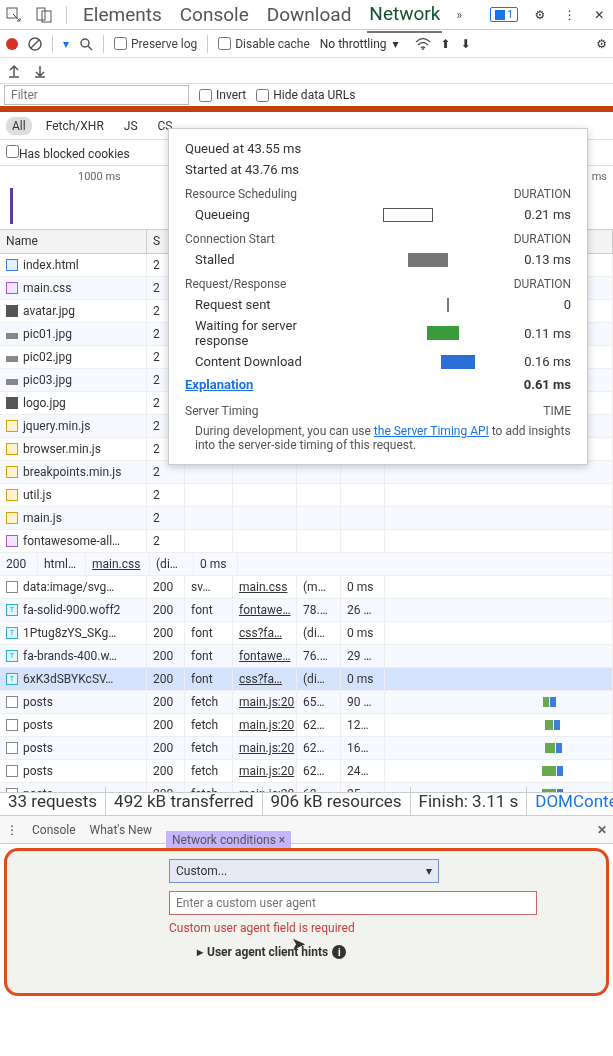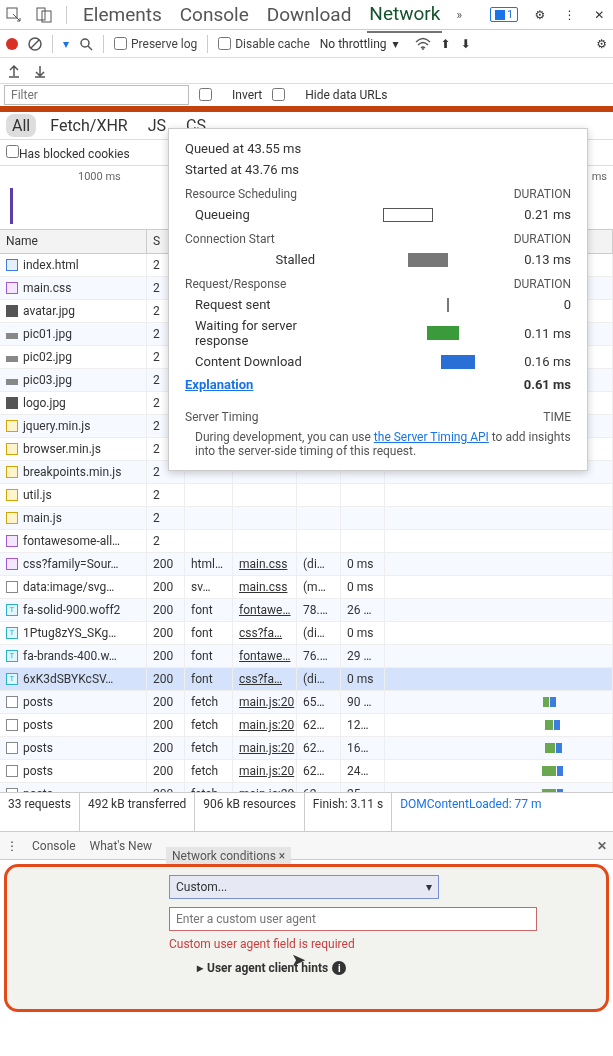--- a/index.html
+++ b/index.html
@@ -11,23 +11,23 @@
 .top-tabs .spacer { flex: 1; }
 .toolbar2 { display: flex; align-items: center; height: 28px; border-bottom: 1px solid #ddd; padding: 0 6px; gap: 10px; }
 .rec { width:12px; height:12px; border-radius:50%; background:#d93025; }
 .toolbar2 .sep { width:1px; height:18px; background:#ccc; }
 .toolbar2 label { font-size:12px; color:#444; display:flex; align-items:center; gap:4px; }
 .toolbar2 input[type=checkbox]{ width:13px; height:13px; }
 .throttle { color:#333; }
 .toolbar3 { display:flex; align-items:center; height:26px; border-bottom:1px solid #ddd; padding:0 8px; gap:14px;}
 .filter-row { display:flex; align-items:center; height:28px; border-bottom:6px solid #c2410c; padding:0 4px; gap:10px; }
 .filter-input { width:185px; height:20px; border:1px solid #bbb; padding:0 6px; color:#888; font-size:12px;}
-.filter-row label { display:flex; align-items:flex-start; gap:20px; color:#333; font-size:12px;}
+.filter-row label { display:flex; align-items:flex-end; gap:4px; color:#333; font-size:12px;}
 .chip-row { display:flex; align-items:center; height:28px; border-bottom:1px solid #ddd; padding:0 6px; gap:8px;}
-.chip { font-size:16px; color:#333; padding:2px 6px; border-radius:8px; }
+.chip { font-size:12px; color:#333; padding:2px 6px; border-radius:8px; }
 .chip.all { background:#ddd; }
 .cookies-row { display:flex; align-items:center; height:26px; border-bottom:1px solid #ddd; padding:0 6px; gap:6px;}
 .timeline { height:64px; border-bottom:1px solid #ccc; position:relative; padding:4px 10px;}
 .timeline .tick { position:absolute; top:4px; font-size:11px; color:#666; }
 .timeline .bar { position:absolute; top:22px; left:10px; width:3px; height:36px; background:#5b3ea8;}
 .table-head { display:flex; height:24px; border-bottom:1px solid #ccc; background:#f3f3f3;}
 .table-head div { border-right:1px solid #ccc; padding:4px 6px; font-size:12px; color:#333; }
 .col-name{width:147px;} .col-st{width:38px;} .col-ty{width:48px;} .col-in{width:64px;} .col-sz{width:44px;} .col-tm{width:44px;} .col-wf{flex:1;}
 .rows { height:538px; overflow:hidden; }
 .row { display:flex; height:23px; border-bottom:1px solid #eee; align-items:center; }
@@ -39,25 +39,25 @@
 .ico-doc{ border:1px solid #3b7de0; background:#e6efff;}
 .ico-css{ border:1px solid #a259d9; background:#f4e6ff;}
 .ico-img{ background:#555;}
 .ico-img2{ background:linear-gradient(#888,#888); height:6px; margin-top:3px;}
 .ico-js{ border:1px solid #d6a400; background:#fff4cc;}
 .ico-font{ border:1px solid #28b1c9; background:#dff7fb; color:#28b1c9; font-size:8px; line-height:10px; text-align:center;}
 .ico-fetch{ border:1px solid #888; background:#fff;}
 .u { text-decoration: underline; color:#333; }
 .wf-cell { position:relative; }
 .wf-bar { position:absolute; height:10px; top:6px; }
-.status-row { display:flex; height:40px; border-top:1px solid #ccc; border-bottom:1px solid #ccc; font-size:12px; }
+.status-row { display:flex; height:24px; border-top:1px solid #ccc; border-bottom:1px solid #ccc; font-size:17px;align-items:flex-end; }
 .status-row div { border-right:1px solid #ccc; padding:4px 8px; white-space:nowrap; overflow:hidden;}
 .drawer-tabs { display:flex; align-items:center; height:28px; border-bottom:1px solid #ccc; padding:0 6px; gap:14px; background:#f7f7f7;}
 .drawer-tabs .dtab { font-size:12px; color:#555; }
-.drawer-tabs .dtab.active { background:#e5e5e5; padding:2px 6px;margin-top:20px; }
+.drawer-tabs .dtab.active { background:#c4b5fd; padding:2px 6px;margin-top:20px; }
 .drawer-tabs .close { margin-left:auto; font-weight:bold; color:#666; }
 .ua-panel { height:148px; background:#f2f2ef; padding:8px 10px; border:3px solid #e24a1a; border-radius:14px; margin:4px; position:relative;}
 .ua-row { display:flex; align-items:center; gap:12px; margin-bottom:8px; }
 .ua-label { width:140px; font-size:13px; font-weight:bold; color:#333;}
 .ua-select { width:270px; height:24px; border:1px solid #7a8fd0; background:#e6e9f4; padding:0 6px; display:flex; align-items:center; justify-content:space-between; font-size:12px;}
 .ua-input { width:368px; height:24px; border:1px solid #c96868; padding:3px 6px; font-size:12px; color:#888; margin-left:152px;}
 .ua-error { color:#c94040; font-size:12px; margin-left:152px; margin-top:6px;}
 .ua-hints { font-size:12px; font-weight:bold; margin-left:180px; margin-top:10px; display:flex; align-items:center; gap:4px;}
 .cursor { position:absolute; left:284px; top:82px; font-size:18px;}
 .tooltip { position:absolute; left:168px; top:128px; width:420px; background:#fff; border:1px solid #ccc; box-shadow:0 2px 8px rgba(0,0,0,0.2); padding:12px 16px; font-size:13px; z-index:10;}
@@ -372,26 +372,20 @@
         </span>
       </div>
       <div class="col-st">2</div>
       <div class="col-ty"></div>
       <div class="col-in"></div>
       <div class="col-sz"></div>
       <div class="col-tm"></div>
       <div class="col-wf wf-cell"></div>
     </div>
     <div class="row">
-      <div class="col-name">
-        <span class="fname">
-          <span class="ico ico-css"></span>
-          <span>css?family=Sour…</span>
-        </span>
-      </div>
       <div class="col-st">200</div>
       <div class="col-ty">html…</div>
       <div class="col-in">
         <span class="u">main.css</span>
       </div>
       <div class="col-sz">(di…</div>
       <div class="col-tm">0 ms</div>
       <div class="col-wf wf-cell"></div>
     </div>
     <div class="row">
@@ -611,21 +605,21 @@
   <div class="trow">
       <span style="width:130px;padding-left:10px;">Queueing</span>
       <span class="tbar" style="width:50px;border:1px solid #555;background:#fff;"></span>
       <span style="width:70px;text-align:right;">0.21 ms</span>
     </div>
   <div class="sec-head">
       <span>Connection Start</span>
       <span>DURATION</span>
     </div>
   <div class="trow">
-      <span style="width:130px;padding-left:10px;text-align:right;">Stalled</span>
+      <span style="width:130px;padding-left:10px;">Stalled</span>
       <span class="tbar" style="width:40px;background:#777;margin-left:40px;"></span>
       <span style="width:70px;text-align:right;">0.13 ms</span>
     </div>
   <div class="sec-head">
       <span>Request/Response</span>
       <span>DURATION</span>
     </div>
   <div class="trow">
       <span style="width:130px;padding-left:10px;">Request sent</span>
       <span class="tbar" style="width:2px;background:#777;margin-left:80px;"></span>
@@ -638,18 +632,18 @@
     </div>
   <div class="trow">
       <span style="width:130px;padding-left:10px;">Content Download</span>
       <span class="tbar" style="width:34px;background:#2a6fd6;margin-left:100px;"></span>
       <span style="width:70px;text-align:right;">0.16 ms</span>
     </div>
   <div class="total">
       <span class="link">Explanation</span>
       <span>0.61 ms</span>
     </div>
-  <div class="sec-head" style="margin-top:18px;align-items:center;">
+  <div class="sec-head" style="margin-top:12px;align-items:center;">
       <span>Server Timing</span>
       <span>TIME</span>
     </div>
   <div style="color:#555;padding-left:10px;font-size:12px;"><span>During development, you can use </span><span class="link">the Server Timing API</span><span> to add insights into the server-side timing of this request.</span></div>
 </div>
 
 </body></html>

